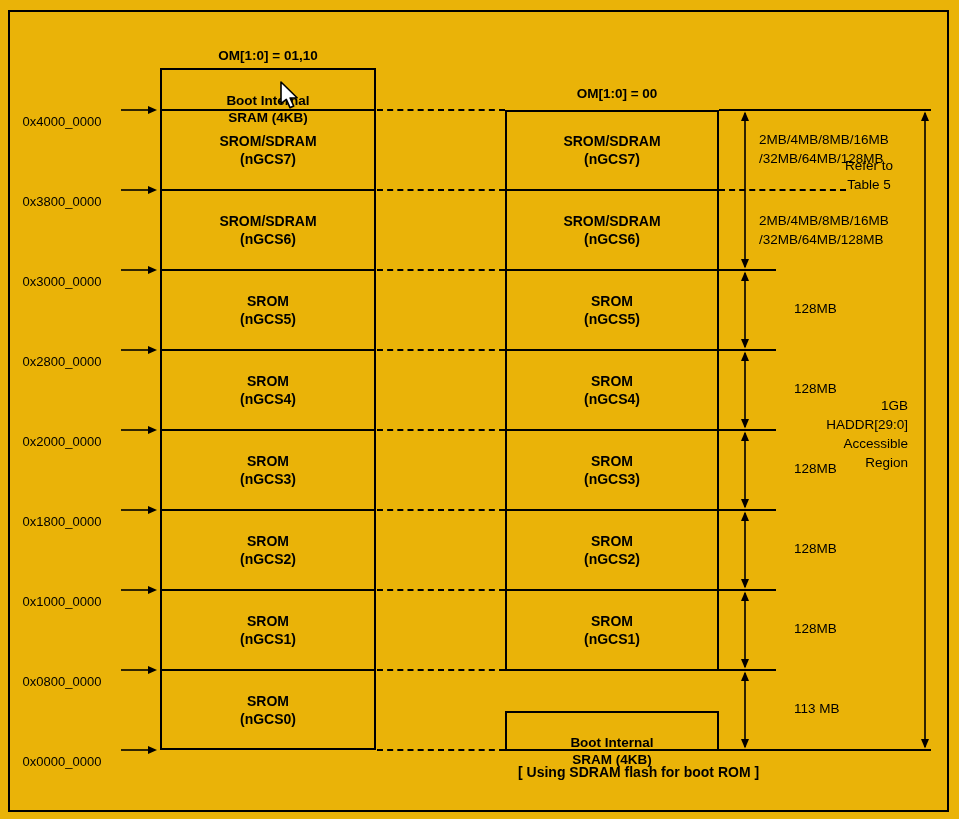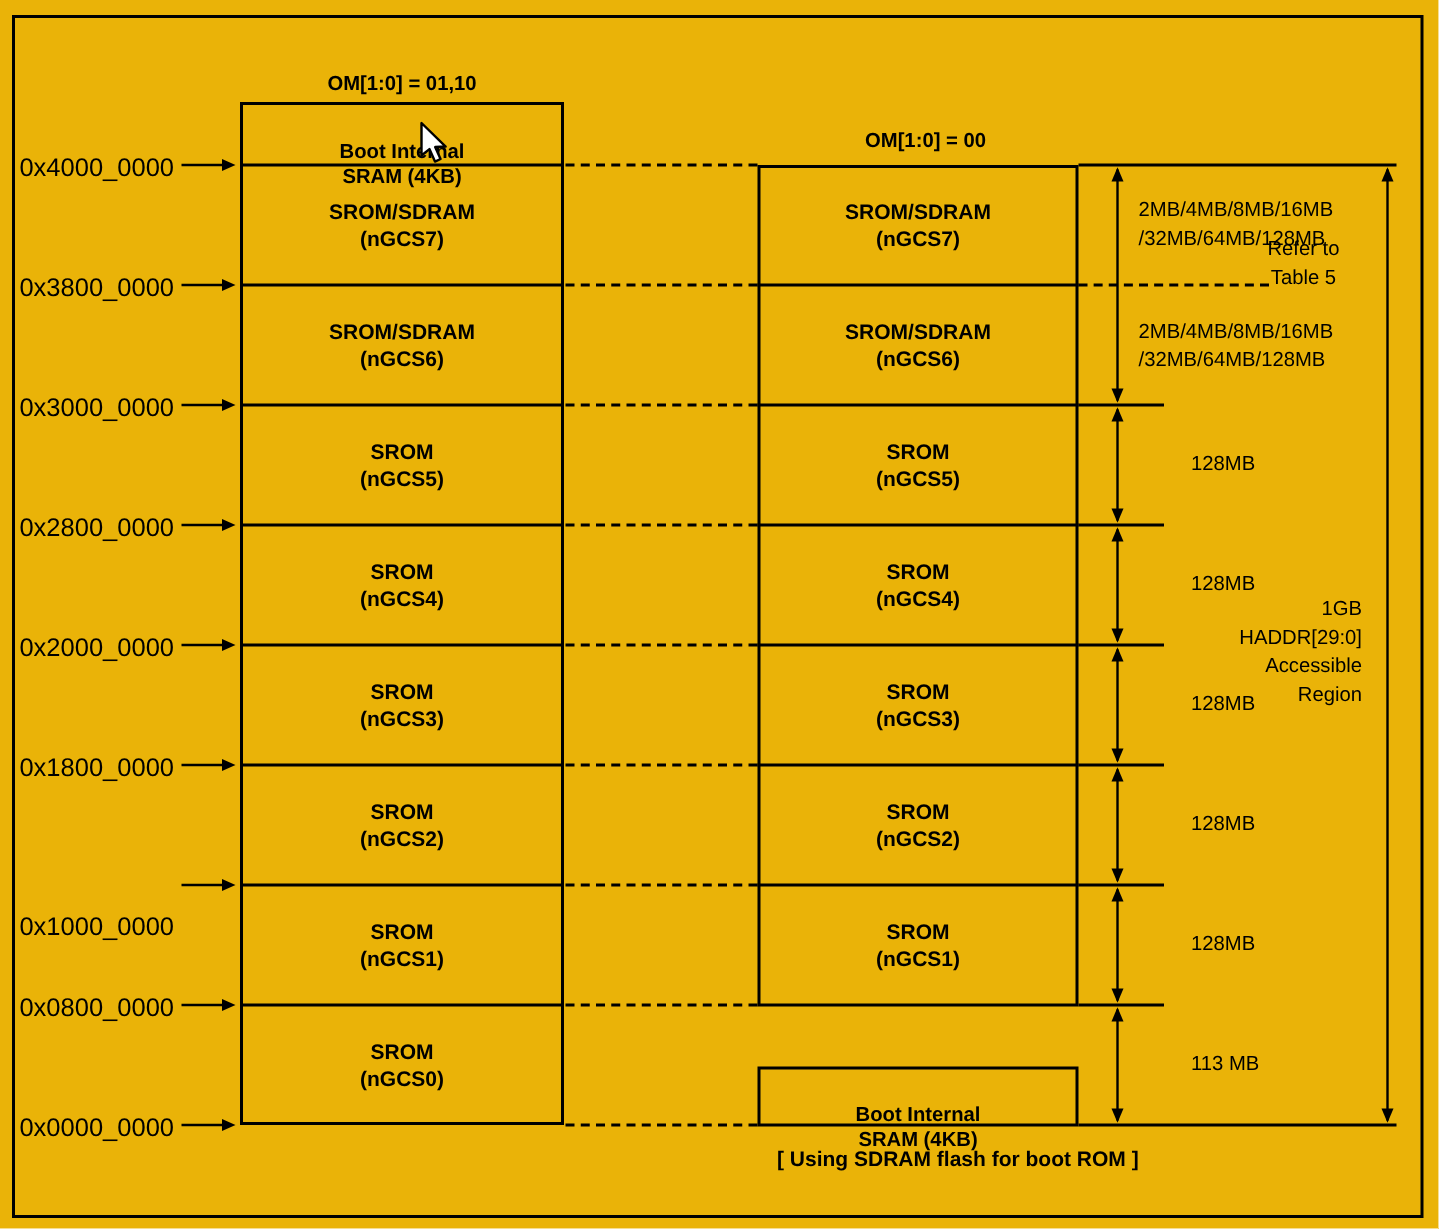--- a/index.html
+++ b/index.html
@@ -23,23 +23,23 @@
   .rband{left:507px;width:210px;}
   .t110{top:110px}.t190{top:190px}.t270{top:270px}.t350{top:350px}
   .t430{top:430px}.t510{top:510px}.t590{top:590px}.t670{top:670px}
   .bootband{position:absolute;display:flex;align-items:center;justify-content:center;
     text-align:center;font-weight:bold;font-size:13.5px;line-height:17px;white-space:pre-line;margin-top:20px;}
   #left-boot-label{left:162px;top:69px;width:212px;height:40px;}
   #right-boot-label{left:507px;top:712px;width:210px;height:38px;}
   .hdr{position:absolute;font-weight:bold;font-size:13.5px;text-align:center;}
   #left-hdr{left:160px;top:48px;width:216px;}
   #right-hdr{left:510px;top:86px;width:214px;}
-  .addr{position:absolute;left:8px;width:108px;text-align:right;font-size:17px;}
+  .addr{position:absolute;left:8px;width:108px;text-align:center;font-size:13px;margin-top:12px;}
   .a0{top:102px}.a1{top:182px}.a2{top:262px}.a3{top:342px}
-  .a4{top:422px}.a5{top:502px}.a6{top:608px}.a7{top:662px}.a8{top:742px}
+  .a4{top:422px}.a5{top:502px}.a6{top:582px}.a7{top:662px}.a8{top:742px}
   .cap{position:absolute;font-weight:bold;font-size:14px;top:764px;}
   #cap-left{left:137px;}
   #cap-right{left:518px;}
   .ann{position:absolute;font-size:13.5px;line-height:19px;white-space:pre-line;}
   #ann-bank7{left:759px;top:130px;}
   #ann-bank6{left:759px;top:211px;}
   #ann-refer{left:831px;top:156px;width:76px;text-align:center;}
   #ann-total{left:790px;top:396px;width:118px;text-align:right;}
   .size{position:absolute;left:794px;font-size:13.5px;}
   .s0{top:301px}.s1{top:381px}.s2{top:461px}.s3{top:541px}.s4{top:621px}.s5{top:701px}

